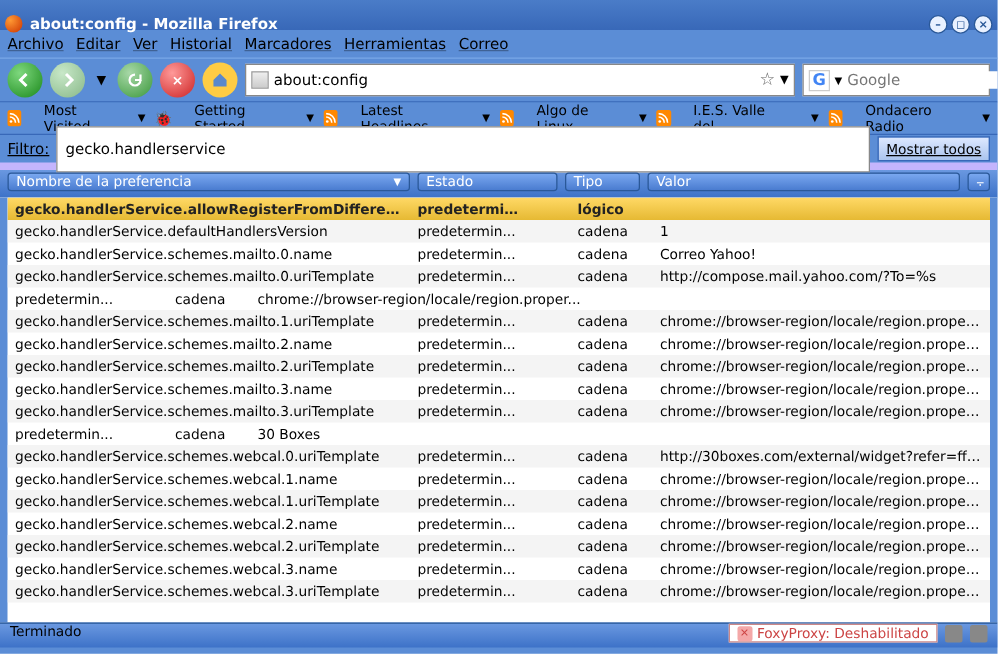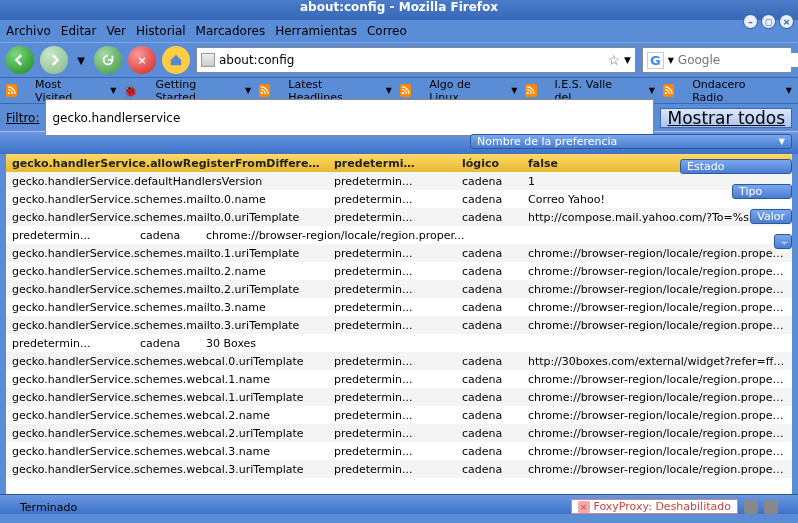--- a/index.html
+++ b/index.html
@@ -1,24 +1,24 @@
 <!DOCTYPE html>
 <html><head>
 <meta charset="utf-8">
 <style>
 * { margin: 0; padding: 0; box-sizing: border-box; font-family: "DejaVu Sans", Arial, sans-serif; }
 body { width: 798px; height: 523px; background: #5b8dd6; overflow: hidden; font-size: 11px; }
 
-.titlebar { height: 20px; background: linear-gradient(#4a7cc8, #3868b8); display: flex; align-items: center; padding: 0 4px; color: #fff; font-size: 12px; font-weight: bold; flex-direction: column; }
+.titlebar { height: 20px; background: linear-gradient(#4a7cc8, #3868b8); display: flex; padding: 12px 4px; color: #fff; font-size: 12px; font-weight: bold; }
 .titlebar .ff-icon { width: 14px; height: 14px; margin-right: 6px; background: radial-gradient(circle at 30% 30%, #ff9933, #cc3300); border-radius: 50%; }
 .titlebar-buttons { margin-left: auto; display: flex; gap: 3px; }
 .tbbtn { width: 15px; height: 15px; border-radius: 50%; background: #e8f0ff; border: 1px solid #2a5898; display: flex; align-items: center; justify-content: center; font-size: 9px; color: #2a5898; }
 
 .menubar { height: 22px; background: #5b8dd6; display: flex; align-items: center; padding: 0 6px; gap: 10px; color: #000; font-size: 12px; }
-.menubar span { text-decoration-color: rgba(0,0,0,0.3); cursor: default; }
+.menubar span { text-decoration: underline; text-decoration-color: rgba(0,0,0,0.3); cursor: default; }
 
 .toolbar { height: 36px; background: #5b8dd6; display: flex; align-items: center; padding: 0 6px; gap: 6px; border-top: 1px solid #7aa8e8; border-bottom: 1px solid #3868b8; }
 .navbtn { width: 28px; height: 28px; border-radius: 50%; display: flex; align-items: center; justify-content: center; }
 .navbtn.back { background: radial-gradient(circle at 35% 30%, #7ed87e, #1a881a); }
 .navbtn.fwd { background: radial-gradient(circle at 35% 30%, #c8e8c8, #88b888); }
 .navbtn.down { font-size: 10px; color: #000; width: 14px; }
 .navbtn.reload { background: radial-gradient(circle at 35% 30%, #a8d8a8, #3a983a); }
 .navbtn.reload svg { width: 14px; height: 14px; }
 .navbtn.stop { background: radial-gradient(circle at 35% 30%, #ff9999, #cc2222); }
 .navbtn.home { background: #ffcc44; }
@@ -29,45 +29,45 @@
 .urlbar .dd { font-size: 9px; color: #000; }
 .searchbar { width: 150px; height: 26px; background: #fff; border: 1px solid #888; display: flex; align-items: center; padding: 0 4px; gap: 4px; }
 .searchbar .g { font-weight: bold; color: #4285f4; font-size: 13px; border: 1px solid #ccc; padding: 0 2px; }
 .searchbar input { flex: 1; border: none; outline: none; font-size: 12px; color: #888; }
 
 .bookmarks { height: 26px; background: #5b8dd6; display: flex; align-items: center; padding: 0 6px; gap: 8px; border-bottom: 1px solid #3868b8; font-size: 11px; }
 .bk { display: flex; align-items: center; gap: 18px; }
 .bk .rss { width: 13px; height: 13px; background: #ff8800; border-radius: 2px; display: flex; align-items: center; justify-content: center; color: #fff; font-size: 8px; }
 .bk .dd { font-size: 8px; }
 
-.filterbar { height: 28px; background: #5b8dd6; display: flex; align-items: center; padding: 0 6px; gap: 6px; font-size: 12px; border-bottom: 1px solid #c4b5fd; }
+.filterbar { height: 28px; background: #5b8dd6; display: flex; align-items: center; padding: 0 6px; gap: 6px; font-size: 12px; border-bottom: 6px solid #c4b5fd; }
 .filterbar label { text-decoration: underline; }
 .filterbar input { flex: 1; height: 37px; background: #fff; border: 1px solid #888; padding: 0 6px; font-size: 12px; }
-.showall { height: 20px; background: linear-gradient(#dde8ff,#aac4ee); border: 1px solid #3868b8; padding: 0 6px; font-size: 17px; text-decoration: underline; display: flex; align-items: center; }
-
-.colheaders { height: 22px; background: linear-gradient(#6a98e0, #3d72c8); display: flex; align-items: flex-end; padding: 0 6px; gap: 6px; color: #fff; font-size: 11px; flex-direction: column; }
+.showall { height: 20px; background: linear-gradient(#dde8ff,#aac4ee); border: 1px solid #3868b8; padding: 0 6px; font-size: 11px; text-decoration: underline; display: flex; align-items: center; }
+
+.colheaders { height: 22px; background: linear-gradient(#6a98e0, #3d72c8); display: flex; align-items: flex-start; padding: 0 6px; gap: 6px; color: #fff; font-size: 11px; }
 .ch { display: flex; align-items: center; padding: 0 6px; background: linear-gradient(#7aa8f0,#4a7cd0); border: 1px solid #2a5898; border-radius: 3px; margin: 2px 0; }
 .ch .dd { margin-left: auto; font-size: 8px; }
 .ch.name { width: 322px; }
 .ch.state { width: 112px; }
 .ch.type { width: 60px; }
 .ch.value { flex: 1; }
 .ch.end { width: 18px; }
 
 .rows { background: #fff; height: 340px; overflow: hidden; border-left: 6px solid #5b8dd6; border-right: 6px solid #5b8dd6; }
 .row { display: flex; height: 18px; align-items: center; font-size: 11px; }
 .row:nth-child(even) { background: #f4f4f4; }
 .row.sel { background: linear-gradient(#ffd966,#e6b933); font-weight: bold; color: #222; }
 .cell { padding: 0 6px; overflow: hidden; white-space: nowrap; text-overflow: ellipsis; }
 .cell.name { width: 322px; }
 .cell.state { width: 96px; }
 .cell.type { width: 66px; margin-left: 32px; }
 .cell.value { flex: 1; }
 
-.statusbar { height: 20px; background: linear-gradient(#6a98e0,#3d72c8); border-top: 1px solid #2a5898; display: flex; align-items: flex-end; padding: 0 20px; font-size: 11px; color: #000; }
+.statusbar { height: 20px; background: linear-gradient(#6a98e0,#3d72c8); border-top: 1px solid #2a5898; display: flex; align-items: flex-start; padding: 0 8px; font-size: 11px; color: #000; }
 .statusbar .right { margin-left: auto; display: flex; align-items: center; gap: 6px; }
 .foxy { background: #fff; border: 1px solid #c88; color: #c44; padding: 0 6px; display: flex; align-items: center; gap: 4px; }
 .foxy .x { width: 12px; height: 12px; background: #f4a8a8; border-radius: 2px; display: flex; align-items: center; justify-content: center; font-size: 9px; }
 .sicon { width: 14px; height: 14px; background: #888; border-radius: 2px; }
 </style>
 </head>
 <body>
 
 <div class="titlebar">
   <div class="ff-icon"></div>
@@ -213,21 +213,20 @@
       <span>Valor</span>
     </div>
   <div class="ch end">⨪</div>
 </div>
 
 <div class="rows" id="rows">
     <div class="row sel">
       <div class="cell name">gecko.handlerService.allowRegisterFromDifferentHost</div>
       <div class="cell state">predetermin...</div>
       <div class="cell type">lógico</div>
-      <div class="cell value">false</div>
     </div>
     <div class="row">
       <div class="cell name">gecko.handlerService.defaultHandlersVersion</div>
       <div class="cell state">predetermin...</div>
       <div class="cell type">cadena</div>
       <div class="cell value">1</div>
     </div>
     <div class="row">
       <div class="cell name">gecko.handlerService.schemes.mailto.0.name</div>
       <div class="cell state">predetermin...</div>

